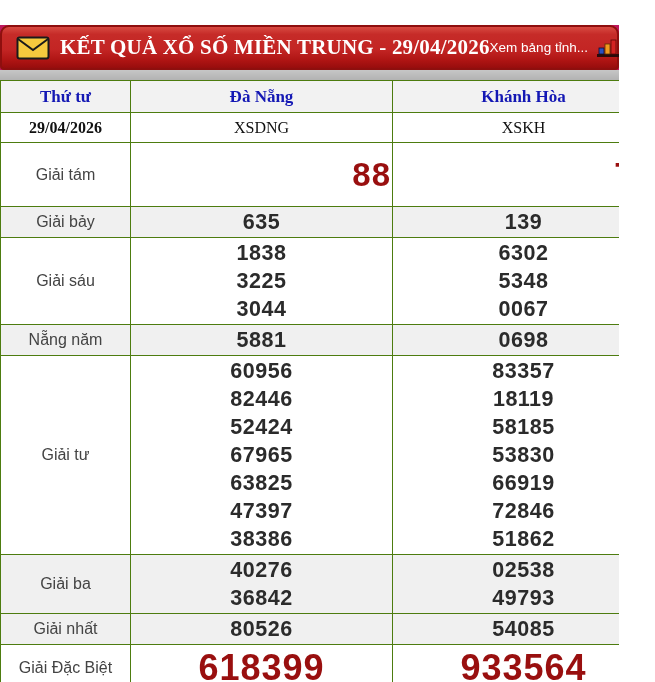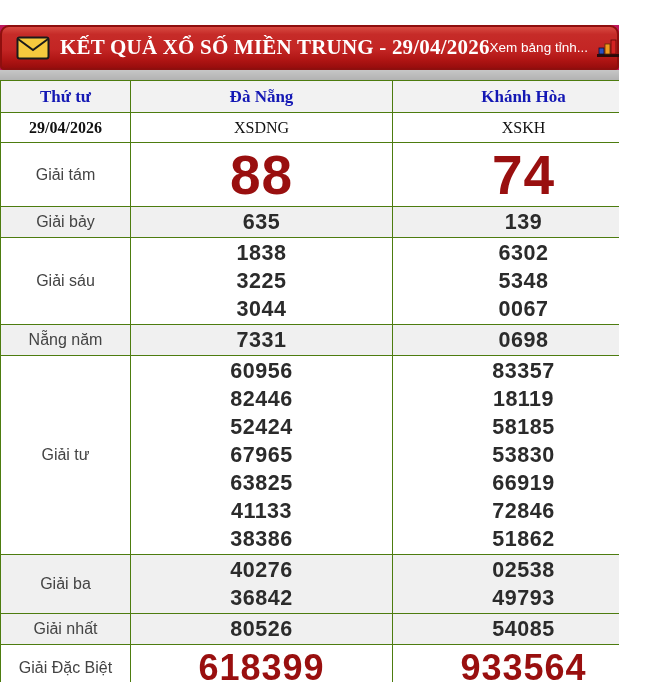--- a/index.html
+++ b/index.html
@@ -36,21 +36,21 @@
   tr.date-row td{height:27px;background:#fff;font-family:"Liberation Serif",serif;font-size:16px;color:#111;}
   tr.date-row td.date-cell{font-weight:bold;font-size:16px;}
 
   td.label{font-size:16px;color:#444;background:inherit;}
   tr.prize-row{background:#fff;}
   tr.prize-row.shaded{background:#f0f0f0;}
   td.numbers{padding:2px 0;}
   .num{font-weight:bold;font-size:21.5px;color:#2b2b2b;line-height:28px;letter-spacing:.5px;}
 
   tr.big-red td.numbers{height:61px;}
-  tr.big-red .num{font-size:55px;color:#990f0f;line-height:58px;letter-spacing:1px;}
+  tr.big-red .num{font-size:33px;color:#990f0f;line-height:58px;letter-spacing:1px;text-align:right;}
   tr.special-red td.numbers{height:43px;}
   tr.special-red .num{font-size:36px;color:#990f0f;line-height:42px;letter-spacing:1px;}
   tr.r-single td.numbers{height:28px;}
 </style>
 </head>
 <body>
 
 <div class="page">
 
   <div class="header-bar">
@@ -118,35 +118,35 @@
           </td>
           <td class="numbers">
             <div class="num">6302</div>
             <div class="num">5348</div>
             <div class="num">0067</div>
           </td>
         </tr>
         <tr class="prize-row shaded r-single">
           <td class="label">Nẵng năm</td>
           <td class="numbers">
-            <div class="num">7331</div>
+            <div class="num">5881</div>
           </td>
           <td class="numbers">
             <div class="num">0698</div>
           </td>
         </tr>
         <tr class="prize-row ">
           <td class="label">Giải tư</td>
           <td class="numbers">
             <div class="num">60956</div>
             <div class="num">82446</div>
             <div class="num">52424</div>
             <div class="num">67965</div>
             <div class="num">63825</div>
-            <div class="num">41133</div>
+            <div class="num">47397</div>
             <div class="num">38386</div>
           </td>
           <td class="numbers">
             <div class="num">83357</div>
             <div class="num">18119</div>
             <div class="num">58185</div>
             <div class="num">53830</div>
             <div class="num">66919</div>
             <div class="num">72846</div>
             <div class="num">51862</div>

